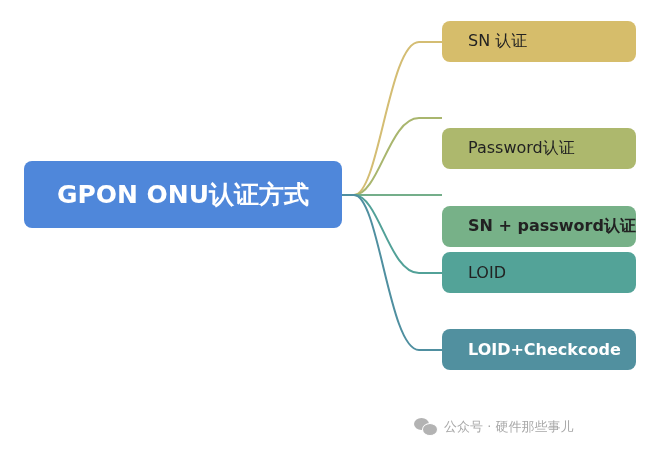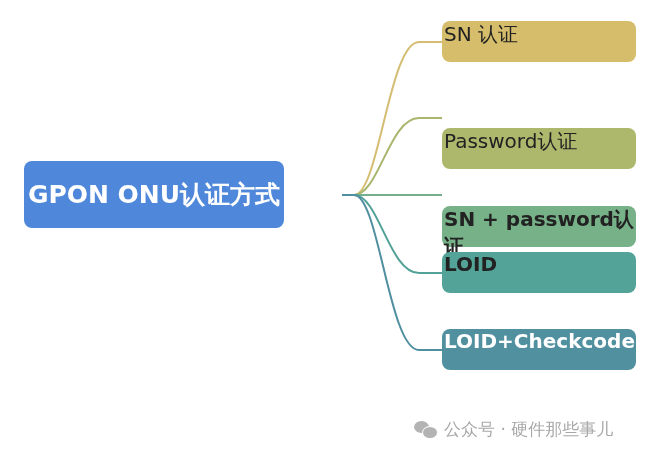--- a/index.html
+++ b/index.html
@@ -1,36 +1,36 @@
 <!DOCTYPE html>
 <html><head>
 <meta charset="utf-8">
 <style>
   html, body { margin:0; padding:0; background:#ffffff; }
   body { width:653px; height:456px; position:relative; overflow:hidden; font-family:"DejaVu Sans", sans-serif; }
   .root {
-    position:absolute; left:24px; top:161px; width:260px; height:67px;
+    position:absolute; left:24px; top:161px; width:318px; height:67px;
     background:#4f87da; border-radius:8px; color:#ffffff;
     display:flex; align-items:center; justify-content:center;
     font-size:25px; font-weight:bold; letter-spacing:0px;
   }
   .child {
     position:absolute; left:442px; width:194px; height:41px; border-radius:8px;
-    display:flex; box-sizing:border-box; padding-left:2px;
-    font-size:20px; color:#222222;
+    display:flex; align-items:center; box-sizing:border-box; padding-left:26px;
+    font-size:16px; color:#222222;
   }
   .c1 { top:21px;  background:#d6bd6b; }
   .c2 { top:97px;  background:#adb86d;margin-top:31px; }
   .c3 { top:174px; background:#77b188; font-weight:bold;margin-top:32px; }
-  .c4 { top:252px; background:#53a398; font-weight:bold; }
+  .c4 { top:252px; background:#53a398; font-weight:normal; }
   .c5 { top:329px; background:#51909f; font-weight:bold; color:#ffffff; }
   svg.links { position:absolute; left:0; top:0; }
   .watermark {
     position:absolute; left:414px; top:418px; display:flex; align-items:center;
-    color:#a8a8a8; font-size:17px;
+    color:#a8a8a8; font-size:13px;
   }
   .wm-icon { width:24px; height:18px; margin-right:6px; position:relative; }
   .wm-icon .b1 { position:absolute; left:0; top:0; width:15px; height:12px; border-radius:50%; background:#b3b3b3; }
   .wm-icon .b2 { position:absolute; left:8px; top:5px; width:14px; height:11px; border-radius:50%; background:#b3b3b3; border:1px solid #fff; }
 </style>
 </head>
 <body>
 
 <svg class="links" width="653" height="456">
   <path id="link-0" fill="none" stroke-width="2" d="M354,195 C379,195 389,42 419,42 L442,42" stroke="#d4bd73"></path>

